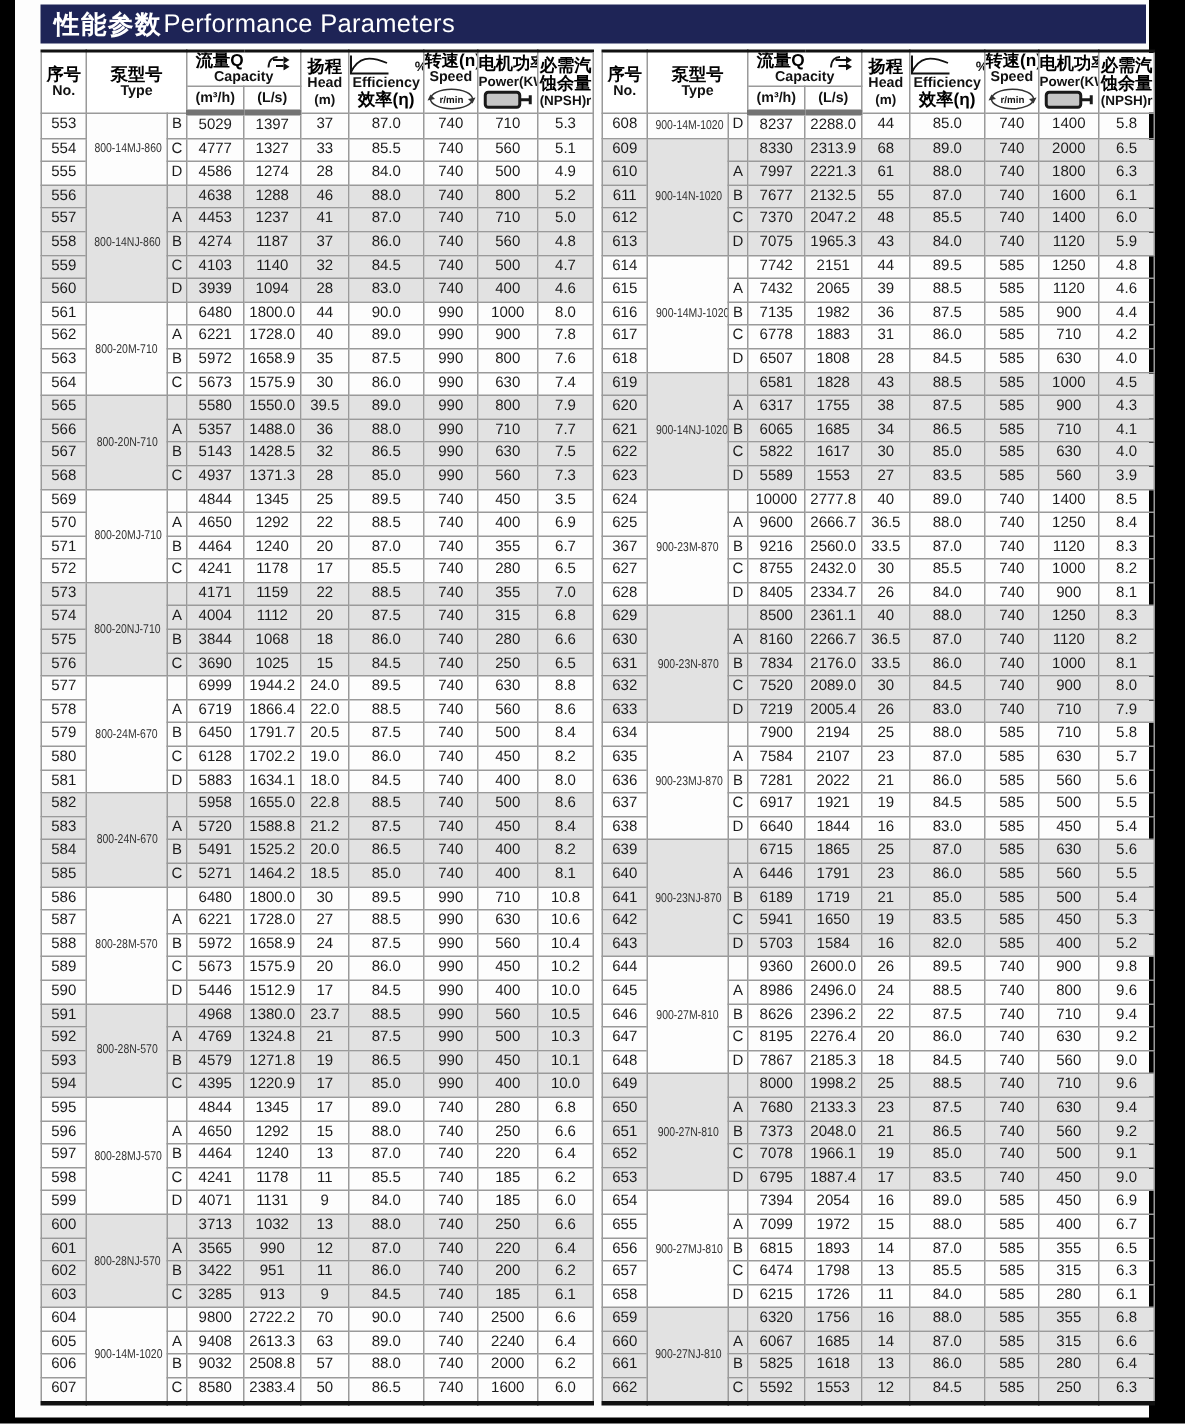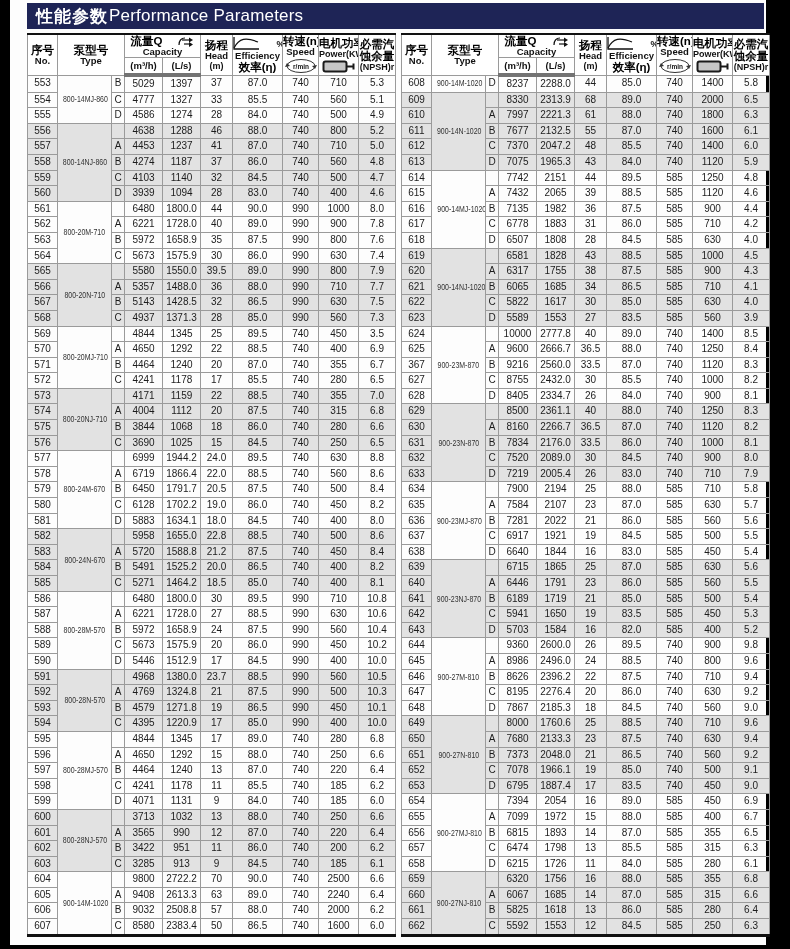--- a/index.html
+++ b/index.html
@@ -1297,21 +1297,21 @@
               <td class="col-num">84.5</td>
               <td class="col-num">740</td>
               <td class="col-num">560</td>
               <td class="col-num">9.0</td>
             </tr>
             <tr class="shade group-start">
               <td class="col-no">649</td>
               <td class="col-type" rowspan="5"><span>900-27N-810</span></td>
               <td class="col-var"></td>
               <td class="col-num">8000</td>
-              <td class="col-num">1760.6</td>
+              <td class="col-num">1998.2</td>
               <td class="col-num">25</td>
               <td class="col-num">88.5</td>
               <td class="col-num">740</td>
               <td class="col-num">710</td>
               <td class="col-num">9.6</td>
             </tr>
             <tr class="shade">
               <td class="col-no">650</td>
               <td class="col-var">A</td>
               <td class="col-num">7680</td>

